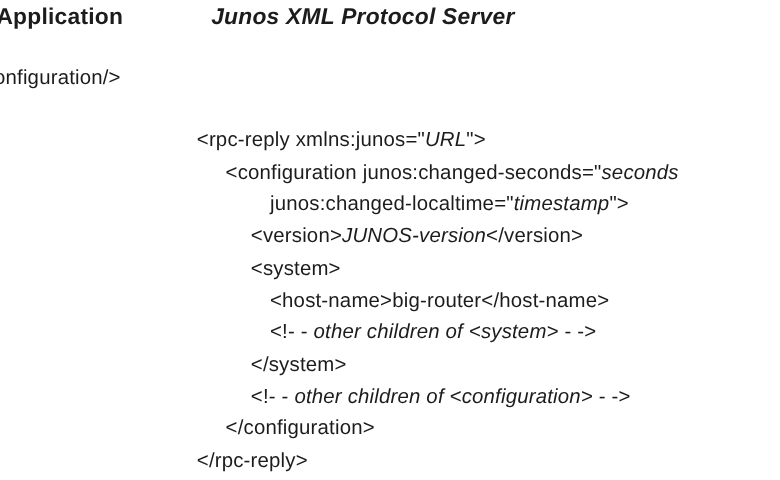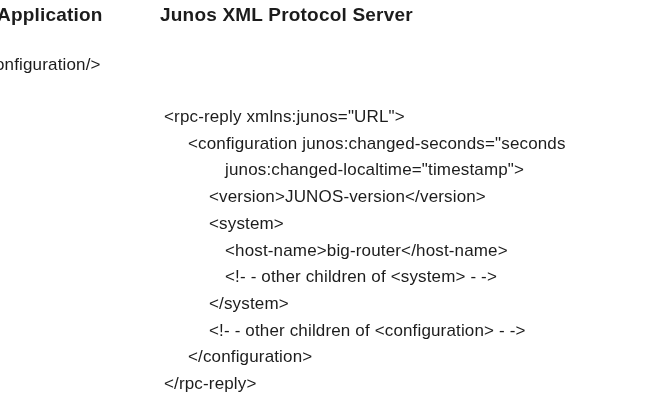--- a/index.html
+++ b/index.html
@@ -18,21 +18,21 @@
   .hdr {
     position: absolute;
     top: 4px;
     font-weight: bold;
     font-size: 19px;
     letter-spacing: 0.2px;
     white-space: pre;
     line-height: 22px;
   }
   #hdr-left  { left: -3px; }
-  #hdr-right { left: 160px; }
+  #hdr-right { left: 176px; font-style: italic; }
   #client-cmd {
     position: absolute;
     left: -5px;
     top: 54px;
     font-size: 17px;
     letter-spacing: 0.15px;
     white-space: pre;
     line-height: 22px;
   }
   #server-code {
@@ -40,21 +40,21 @@
     left: 164px;
     top: 104px;
     font-size: 17px;
     letter-spacing: 0.15px;
     white-space: pre;
   }
   .code-line {
     line-height: 26.7px;
     white-space: pre;
   }
-  .it { }
+  .it { font-style: italic; }
 </style>
 </head>
 <body>
 
 <div class="hdr" id="hdr-left">Application</div>
 
 <div class="hdr" id="hdr-right">Junos XML Protocol Server</div>
 
 <div id="client-cmd">onfiguration/&gt;</div>
 

